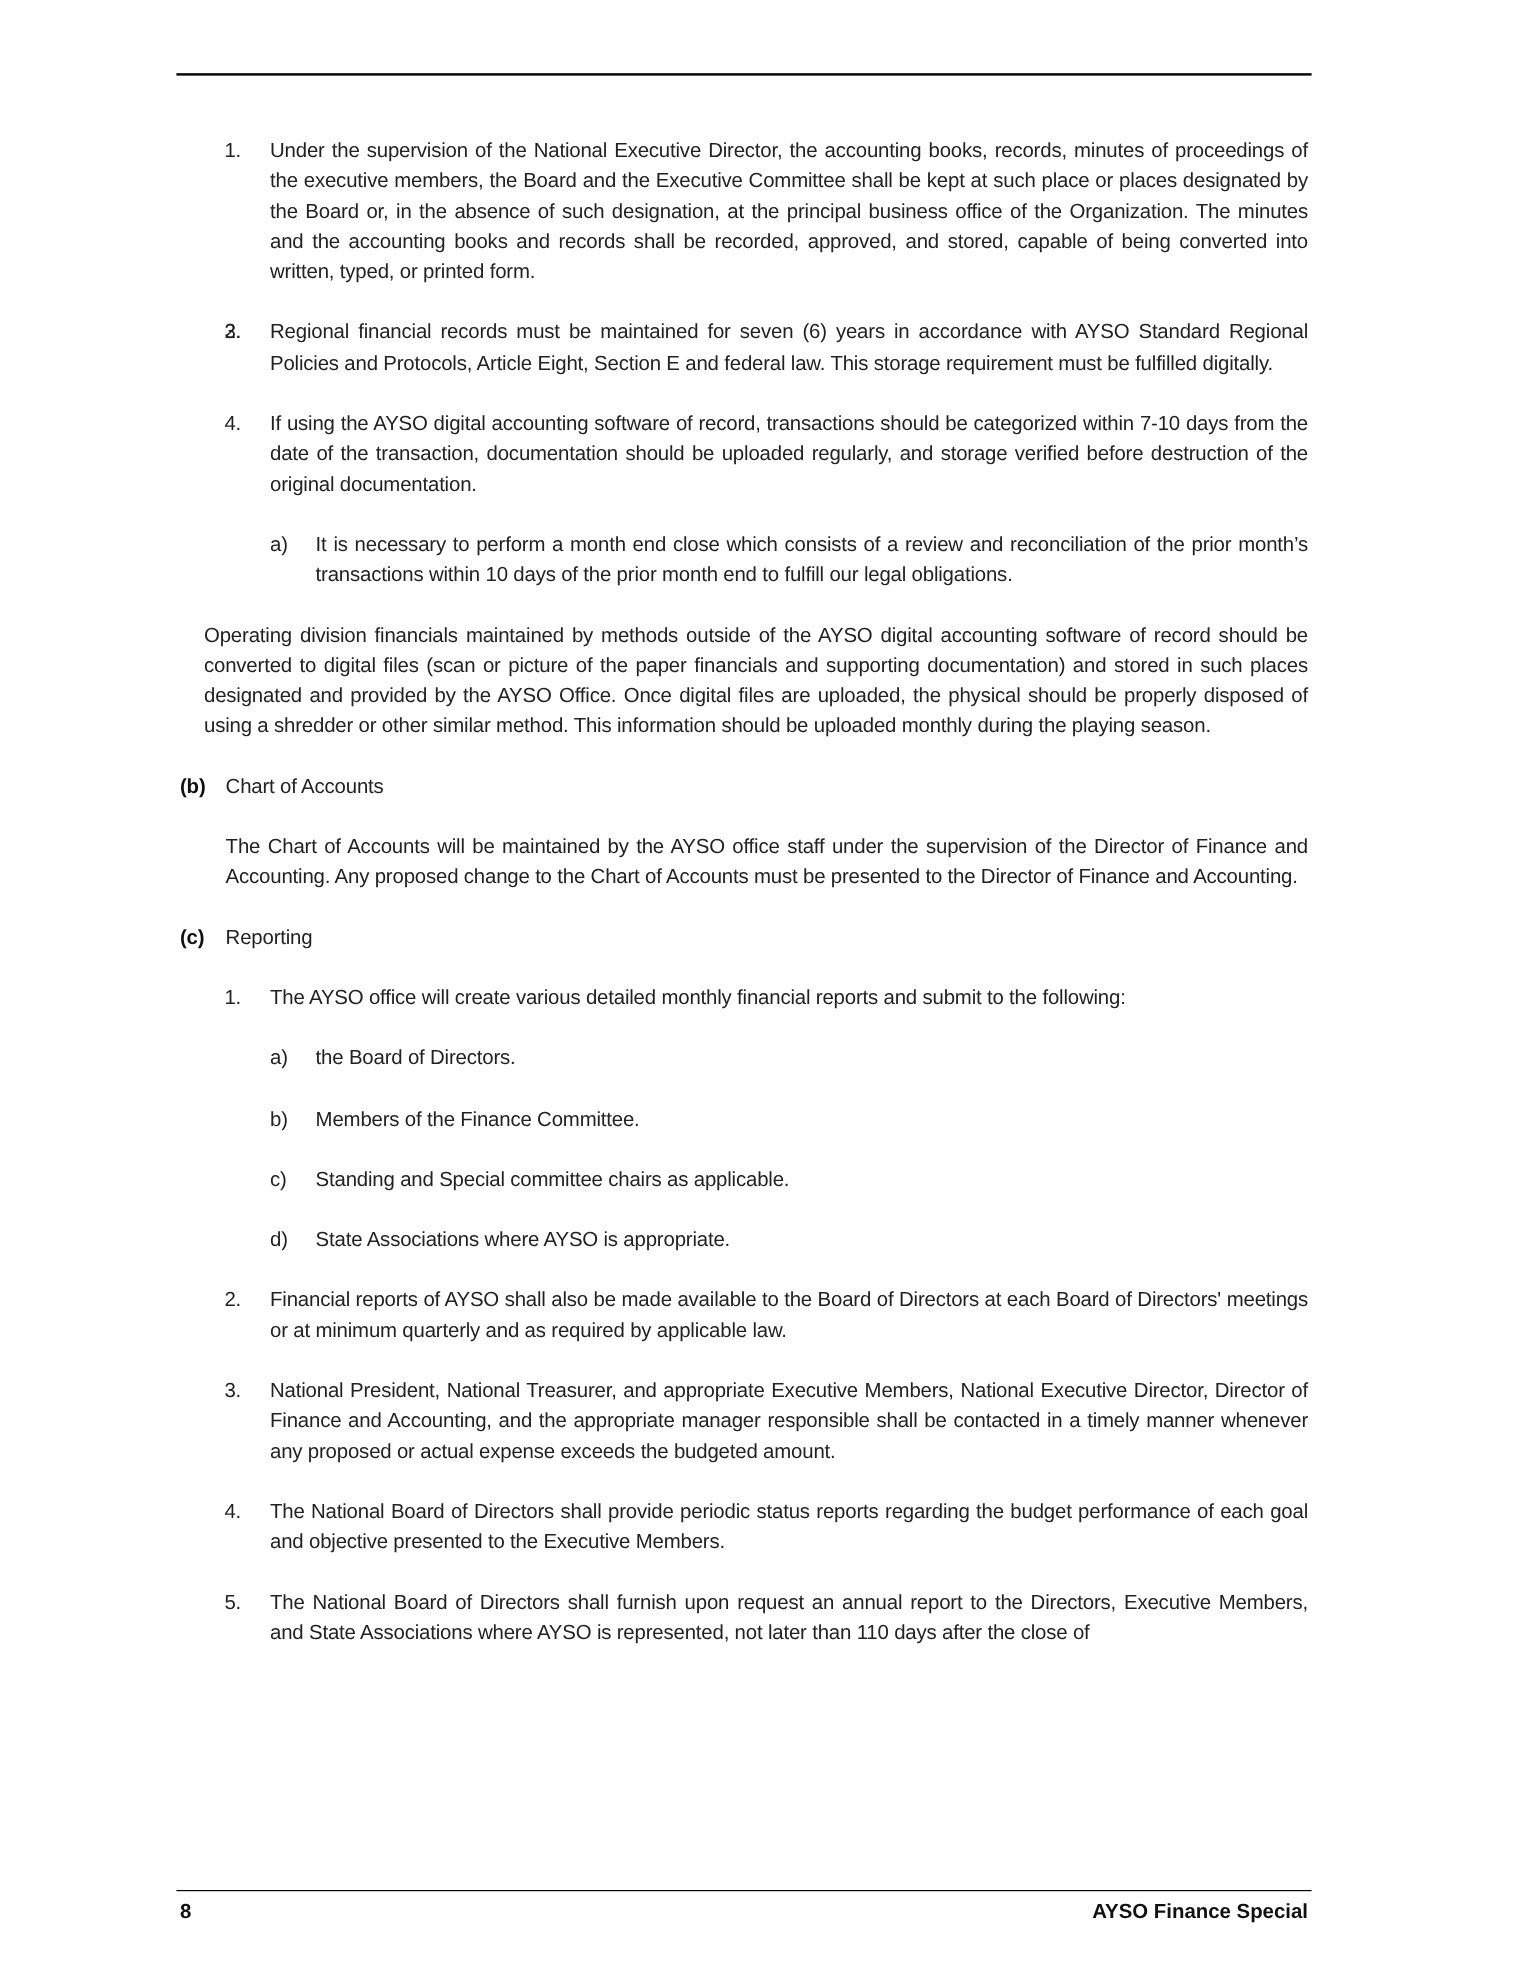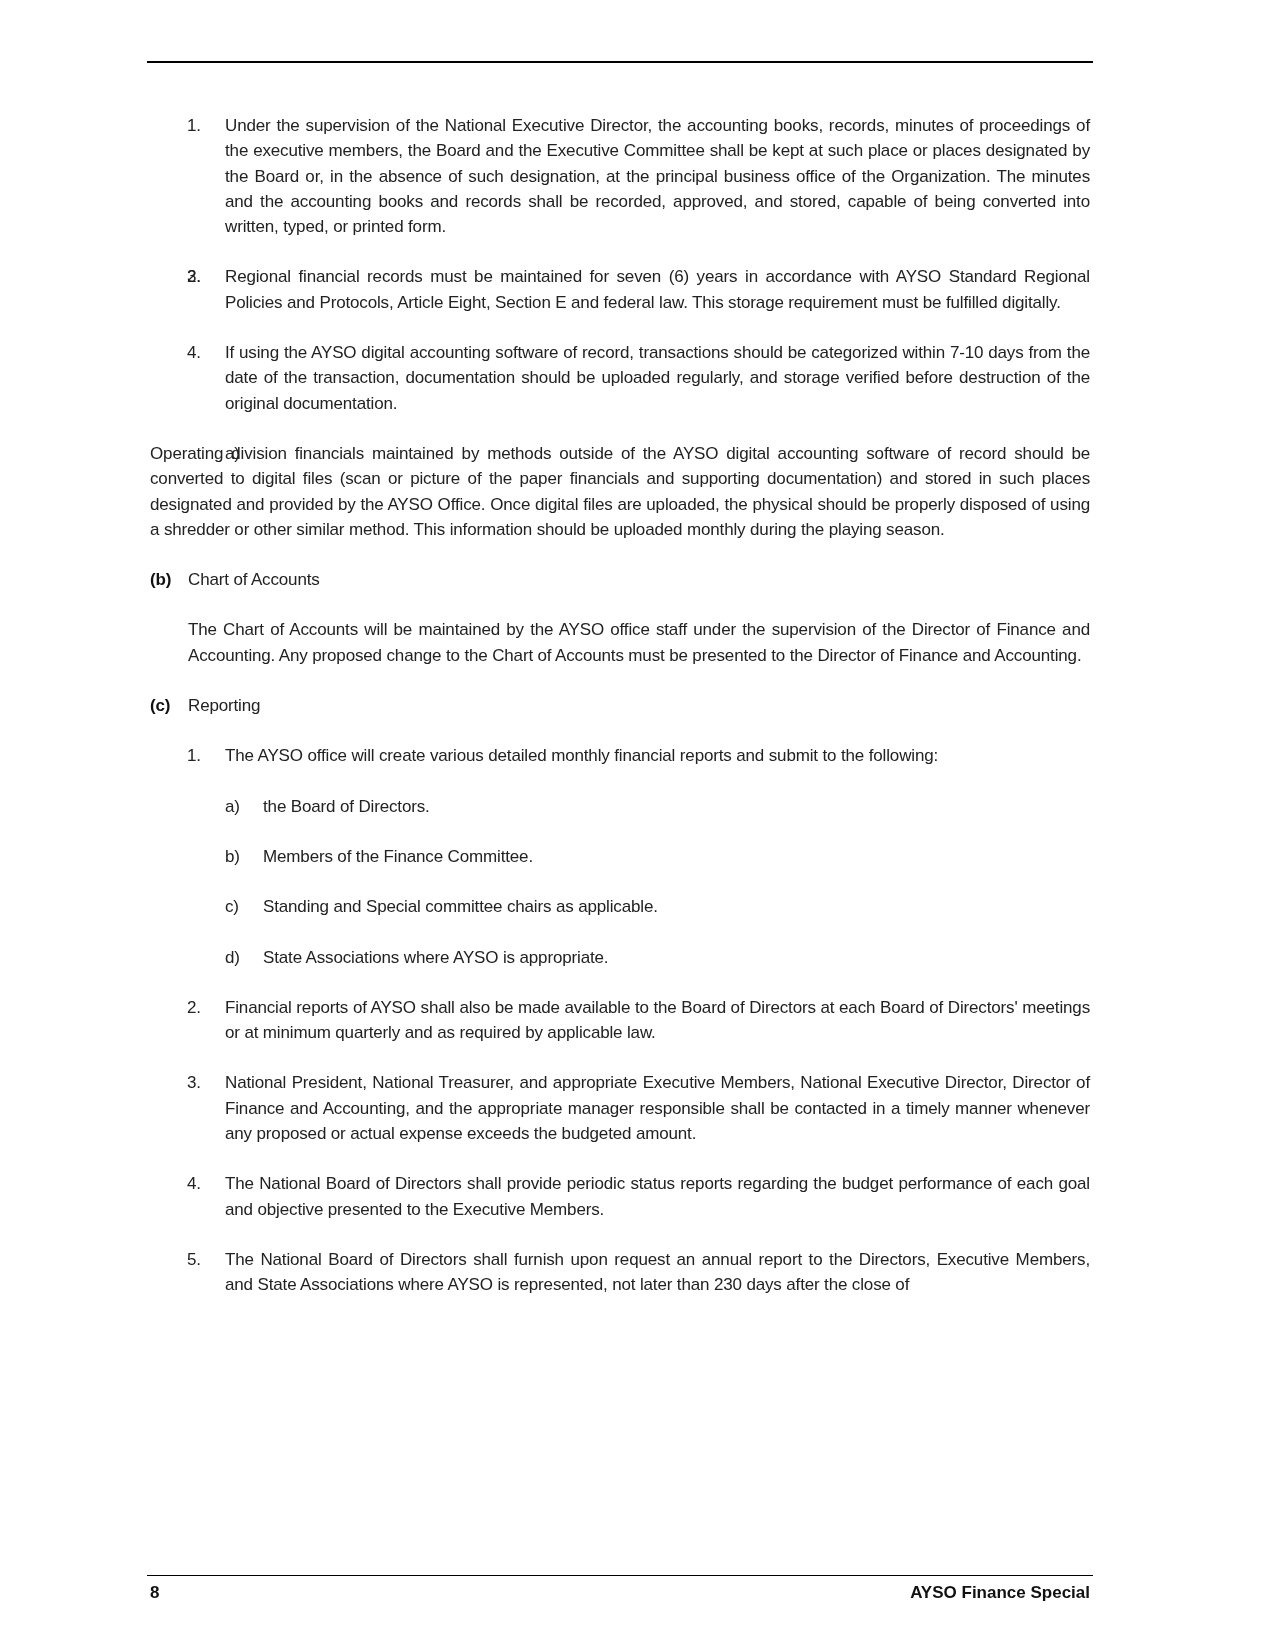--- a/index.html
+++ b/index.html
@@ -7,21 +7,21 @@
          font-family:"Liberation Sans", "DejaVu Sans", sans-serif; color:#222; }
   .rule { position:absolute; left:147px; width:946px; background:#000; }
   .rule.top { top:61px; height:2px; }
   .rule.bottom { top:1575px; height:1px; }
   .content { position:absolute; left:150px; top:113px; width:940px;
              font-size:17px; line-height:25.3px; letter-spacing:-0.15px; }
   .item { position:relative; padding-left:75px; text-align:justify; margin-bottom:25px; }
   .item .num { position:absolute; left:37px; top:0; }
   .sub { position:relative; padding-left:113px; text-align:justify; margin-bottom:25px; }
   .sub .num { position:absolute; left:75px; top:0; }
-  .para { text-align:justify; margin-bottom:25px; }
+  .para { text-align:justify; margin-bottom:25px;margin-left:20px; }
   .section { position:relative; padding-left:38px; margin-bottom:25px; }
   .section .lbl { position:absolute; left:0; top:0; font-weight:bold; color:#111; }
   .indent-para { padding-left:38px; text-align:justify; margin-bottom:25px; }
   .footer { position:absolute; top:1583px; left:150px; width:940px; font-weight:bold;
             font-size:17px; color:#111; }
   .footer .pg { position:absolute; left:0; }
   .footer .title { position:absolute; right:0; }
 </style>
 </head>
 <body>
@@ -40,20 +40,21 @@
   <div class="item">
     <span class="num">3.</span>
     <span>Regional financial records must be maintained for seven (6) years in accordance with AYSO Standard Regional Policies and Protocols, Article Eight, Section E and federal law. This storage requirement must be fulfilled digitally.</span>
   </div>
   <div class="item">
     <span class="num">4.</span>
     <span>If using the AYSO digital accounting software of record, transactions should be categorized within 7-10 days from the date of the transaction, documentation should be uploaded regularly, and storage verified before destruction of the original documentation.</span>
   </div>
   <div class="sub">
     <span class="num">a)</span>
+    <span>It is necessary to perform a month end close which consists of a review and reconciliation of the prior month’s transactions within 10 days of the prior month end to fulfill our legal obligations.</span>
   </div>
 
   <div class="para">Operating division financials maintained by methods outside of the AYSO digital accounting software of record should be converted to digital files (scan or picture of the paper financials and supporting documentation) and stored in such places designated and provided by the AYSO Office. Once digital files are uploaded, the physical should be properly disposed of using a shredder or other similar method. This information should be uploaded monthly during the playing season.</div>
 
   <div class="section">
     <span class="lbl">(b)</span>
     <span>Chart of Accounts</span>
   </div>
   <div class="indent-para">The Chart of Accounts will be maintained by the AYSO office staff under the supervision of the Director of Finance and Accounting. Any proposed change to the Chart of Accounts must be presented to the Director of Finance and Accounting.</div>
 
@@ -89,21 +90,21 @@
   <div class="item">
     <span class="num">3.</span>
     <span>National President, National Treasurer, and appropriate Executive Members, National Executive Director, Director of Finance and Accounting, and the appropriate manager responsible shall be contacted in a timely manner whenever any proposed or actual expense exceeds the budgeted amount.</span>
   </div>
   <div class="item">
     <span class="num">4.</span>
     <span>The National Board of Directors shall provide periodic status reports regarding the budget performance of each goal and objective presented to the Executive Members.</span>
   </div>
   <div class="item">
     <span class="num">5.</span>
-    <span>The National Board of Directors shall furnish upon request an annual report to the Directors, Executive Members, and State Associations where AYSO is represented, not later than 230 days after the close of</span>
+    <span>The National Board of Directors shall furnish upon request an annual report to the Directors, Executive Members, and State Associations where AYSO is represented, not later than 110 days after the close of</span>
   </div>
 </div>
 
 <div class="rule bottom"></div>
 <div class="footer">
   <span class="pg">8</span>
   <span class="title">AYSO Finance Special</span>
 </div>
 
 </body></html>

